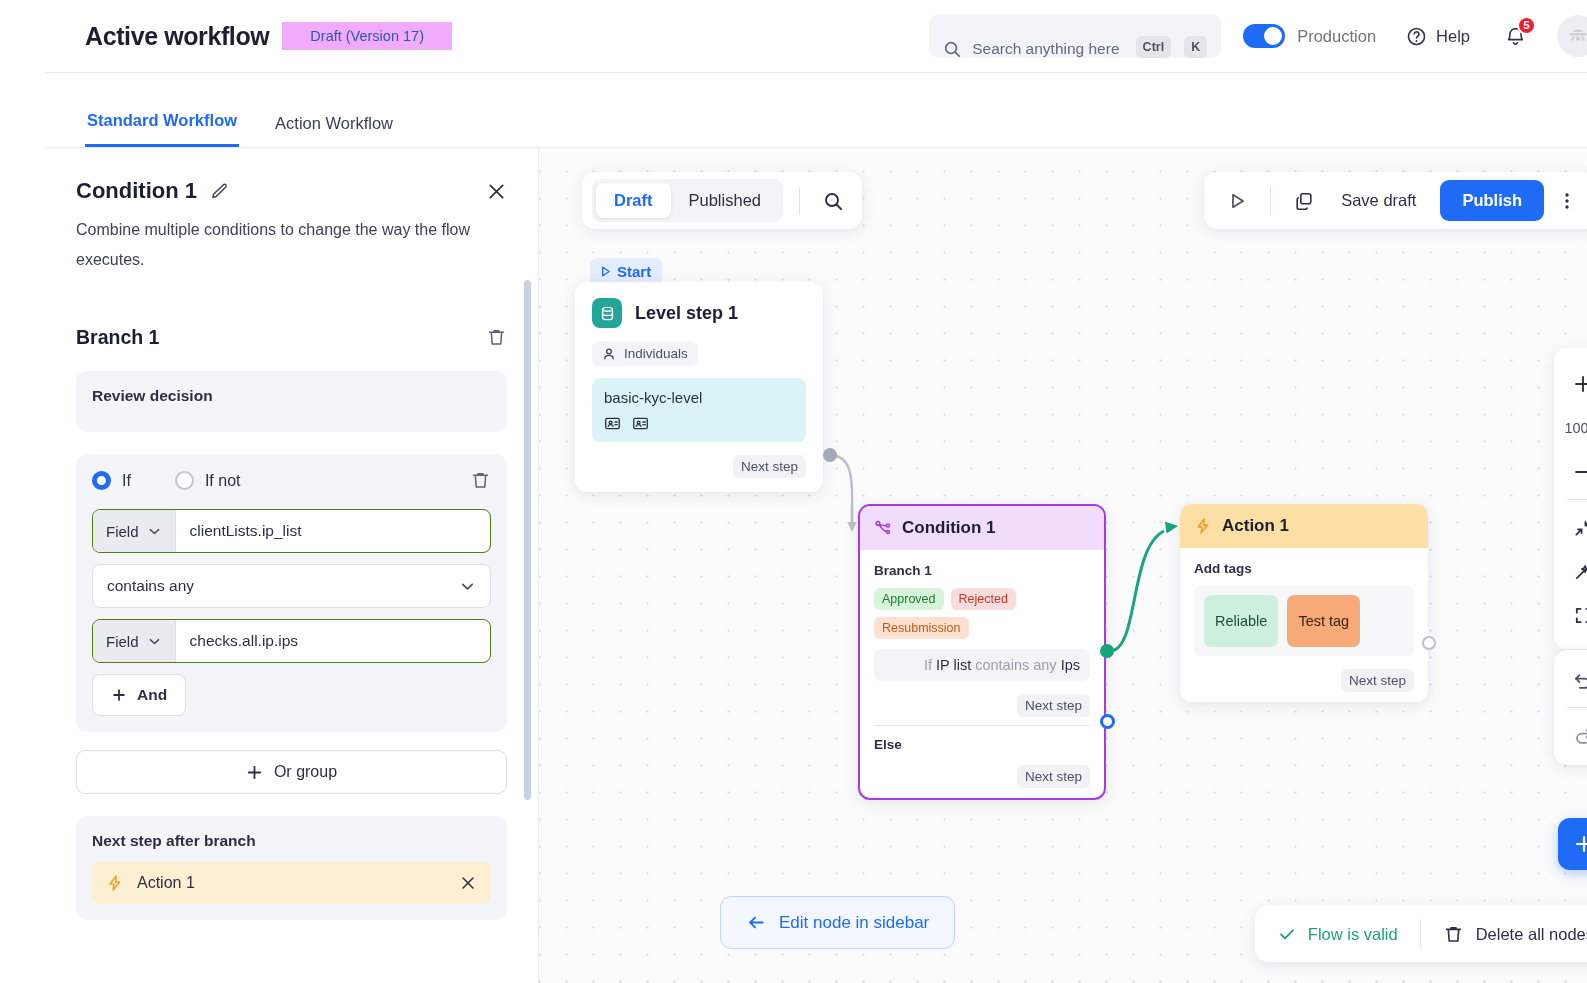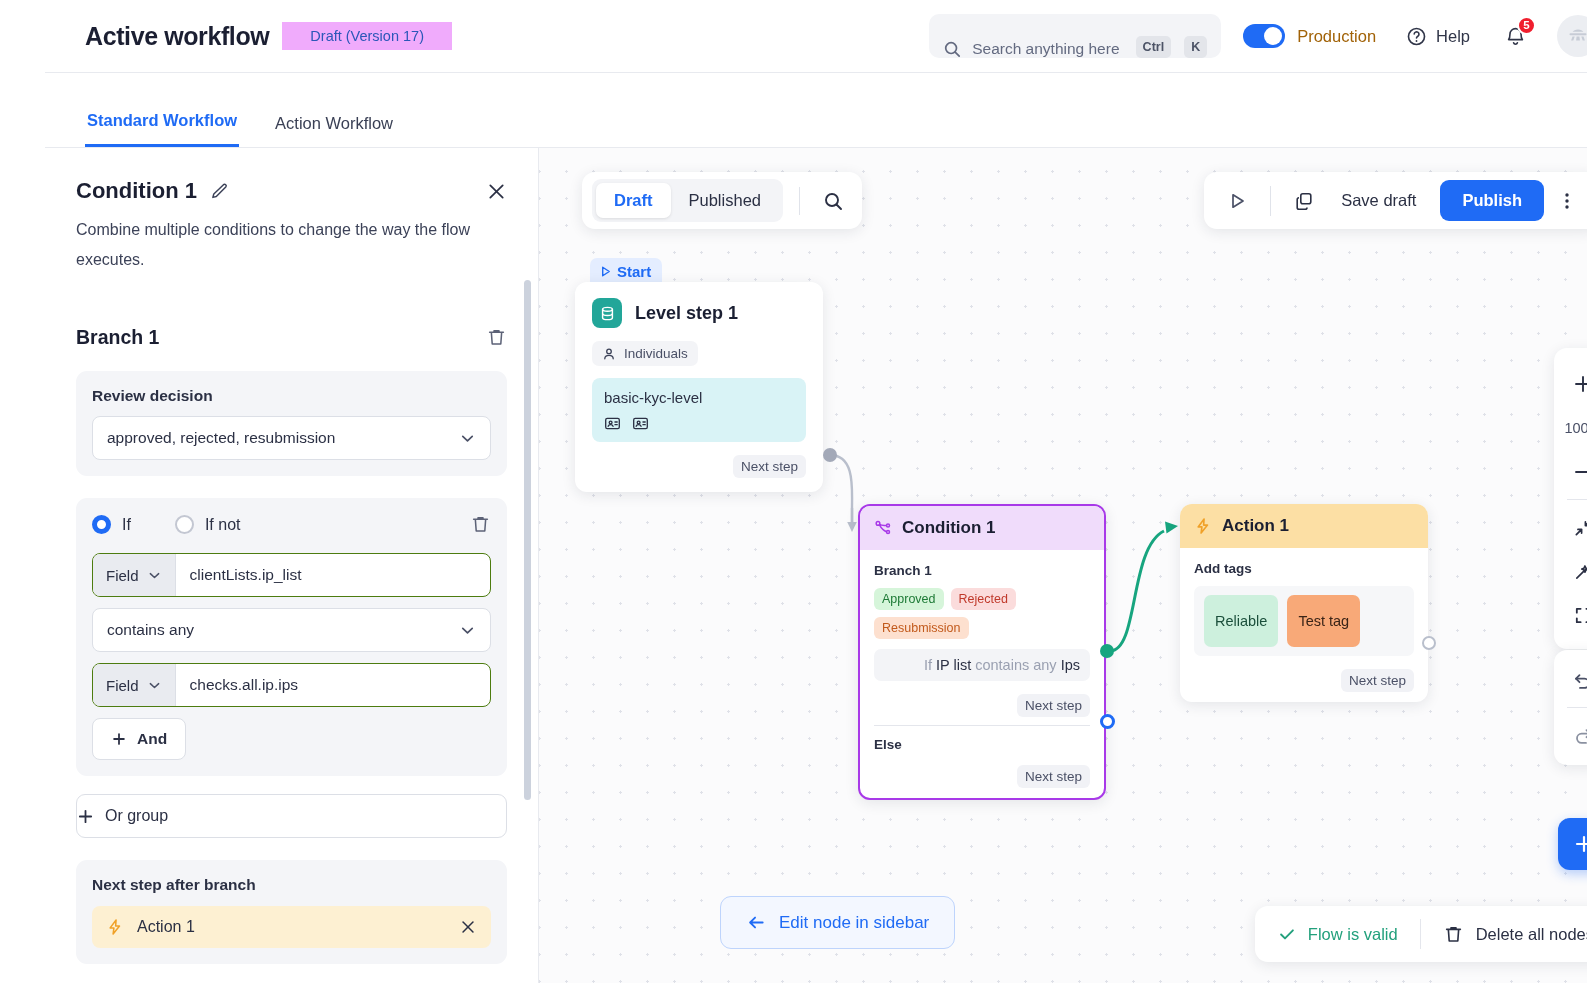--- a/index.html
+++ b/index.html
@@ -47,21 +47,21 @@
   }
   .toggle-wrap { display: flex; align-items: center; gap: 12px; margin-right: 30px; }
   .toggle {
     width: 42px; height: 24px; border-radius: 12px; background: #1f6bf5;
     position: relative; flex: none;
   }
   .toggle::after {
     content:""; position: absolute; top: 3px; right: 3px;
     width: 18px; height: 18px; background:#fff; border-radius: 50%;
   }
-  .toggle-label { font-size: 16.5px; color: #a16207; white-space: nowrap; }
+  .toggle-label { font-size: 16.5px; color: #737373; white-space: nowrap; }
   .help-wrap { display: flex; align-items: center; gap: 9px; margin-right: 34px; }
   .help-label { font-size: 16.5px; color: #303548; }
   .bell-wrap { position: relative; margin-right: 30px; }
   .badge-count {
     position: absolute; top: -9px; right: -9px; min-width: 19px; height: 19px;
     background: #f01f2e; color: #fff; font-size: 11.5px; font-weight: 700;
     border-radius: 10px; display: flex; align-items: center; justify-content: center;
     padding: 0 4px; border: 2px solid #fff;
   }
   .avatar {
@@ -137,21 +137,21 @@
   }
   .field-combo .val { flex: 1; display: flex; align-items: center; padding: 0 14px; font-size: 15.5px; color: #2b3044; }
   .select.standalone { margin-bottom: 11px; }
 
   .and-btn {
     display: inline-flex; align-items: center; gap: 10px; height: 42px;
     padding: 0 18px; border: 1px solid #dcdfe6; border-radius: 8px;
     background: #fff; font-size: 15.5px; font-weight: 700; color: #2b3044;
   }
   .orgroup-btn {
-    display: flex; align-items: center; gap: 11px;
+    display: flex; align-items: center; justify-content: center; gap: 11px;
     height: 44px; width: 100%; margin-top: 18px;
     border: 1px solid #dcdfe6; border-radius: 9px; background: #fff;
     font-size: 16px; color: #2b3044;
   }
   .nextstep-label { font-size: 15.5px; font-weight: 700; color: #2b3044; margin-bottom: 12px; }
   .action-chip {
     display: flex; align-items: center; gap: 13px; height: 42px;
     background: #fdf0d2; border-radius: 8px; padding: 0 14px;
     font-size: 16px; color: #2b3044;
   }
@@ -388,28 +388,20 @@
       <div class="branch-title">Branch 1</div>
       <span class="branch-del">
         <svg width="21" height="21" viewBox="0 0 22 22" fill="none" stroke="#5c6277" stroke-width="1.6" stroke-linecap="round" stroke-linejoin="round">
           <path d="M3.8 5.6h14.4M8.4 5.6V3.9h5.2v1.7M5.6 5.6l.9 12.2h9l.9-12.2"></path>
         </svg>
       </span>
     </div>
 
     <div class="gray-card">
       <div class="field-label">Review decision</div>
-      <div class="select">
-        <span>approved, rejected, resubmission</span>
-        <span class="chev">
-          <svg width="17" height="17" viewBox="0 0 18 18" fill="none" stroke="#4a5066" stroke-width="1.8" stroke-linecap="round" stroke-linejoin="round">
-              <path d="M4 6.8l5 4.6 5-4.6"></path>
-            </svg>
-        </span>
-      </div>
     </div>
 
     <div class="gray-card">
       <div class="radio-row">
         <span class="radio on"></span>
         <span class="radio-label">If</span>
         <span class="sp"></span>
         <span class="radio"></span>
         <span class="radio-label">If not</span>
         <span class="del">

